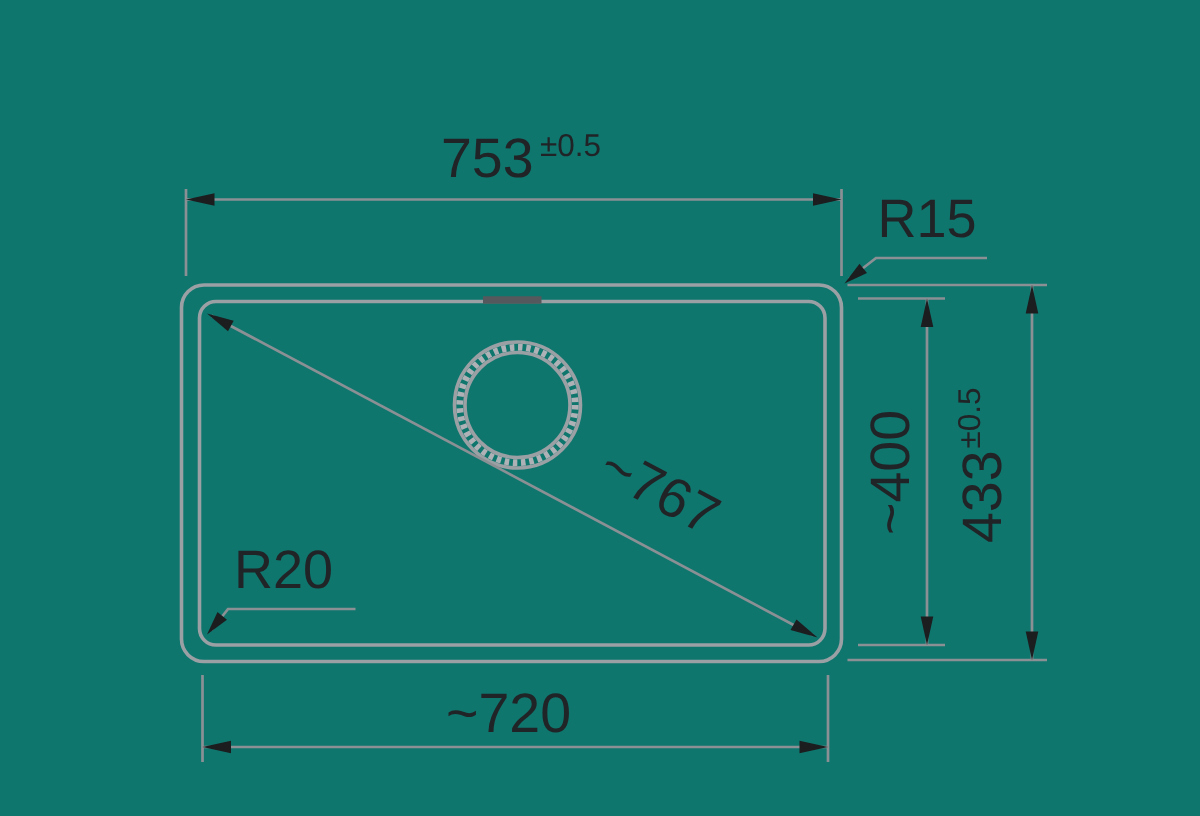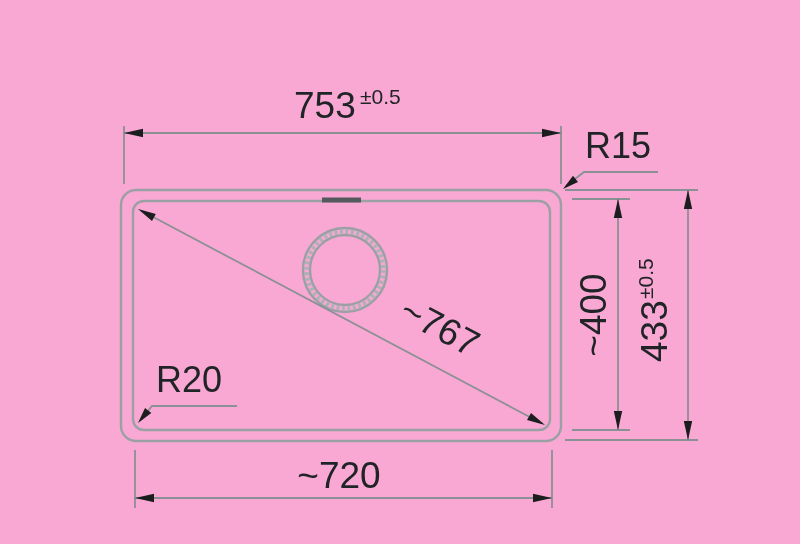--- a/index.html
+++ b/index.html
@@ -4,21 +4,21 @@
 <style>
   html, body {
     margin: 0;
     padding: 0;
     background: #ffffff;
   }
   .stage {
     position: relative;
     width: 800px;
     height: 544px;
-    background: #f9a8d4;
+    background: #0f766e;
     overflow: hidden;
   }
   svg {
     display: block;
   }
   .dim-text {
     font-family: "Liberation Sans", sans-serif;
     font-size: 37px;
     fill: #212427;
   }

